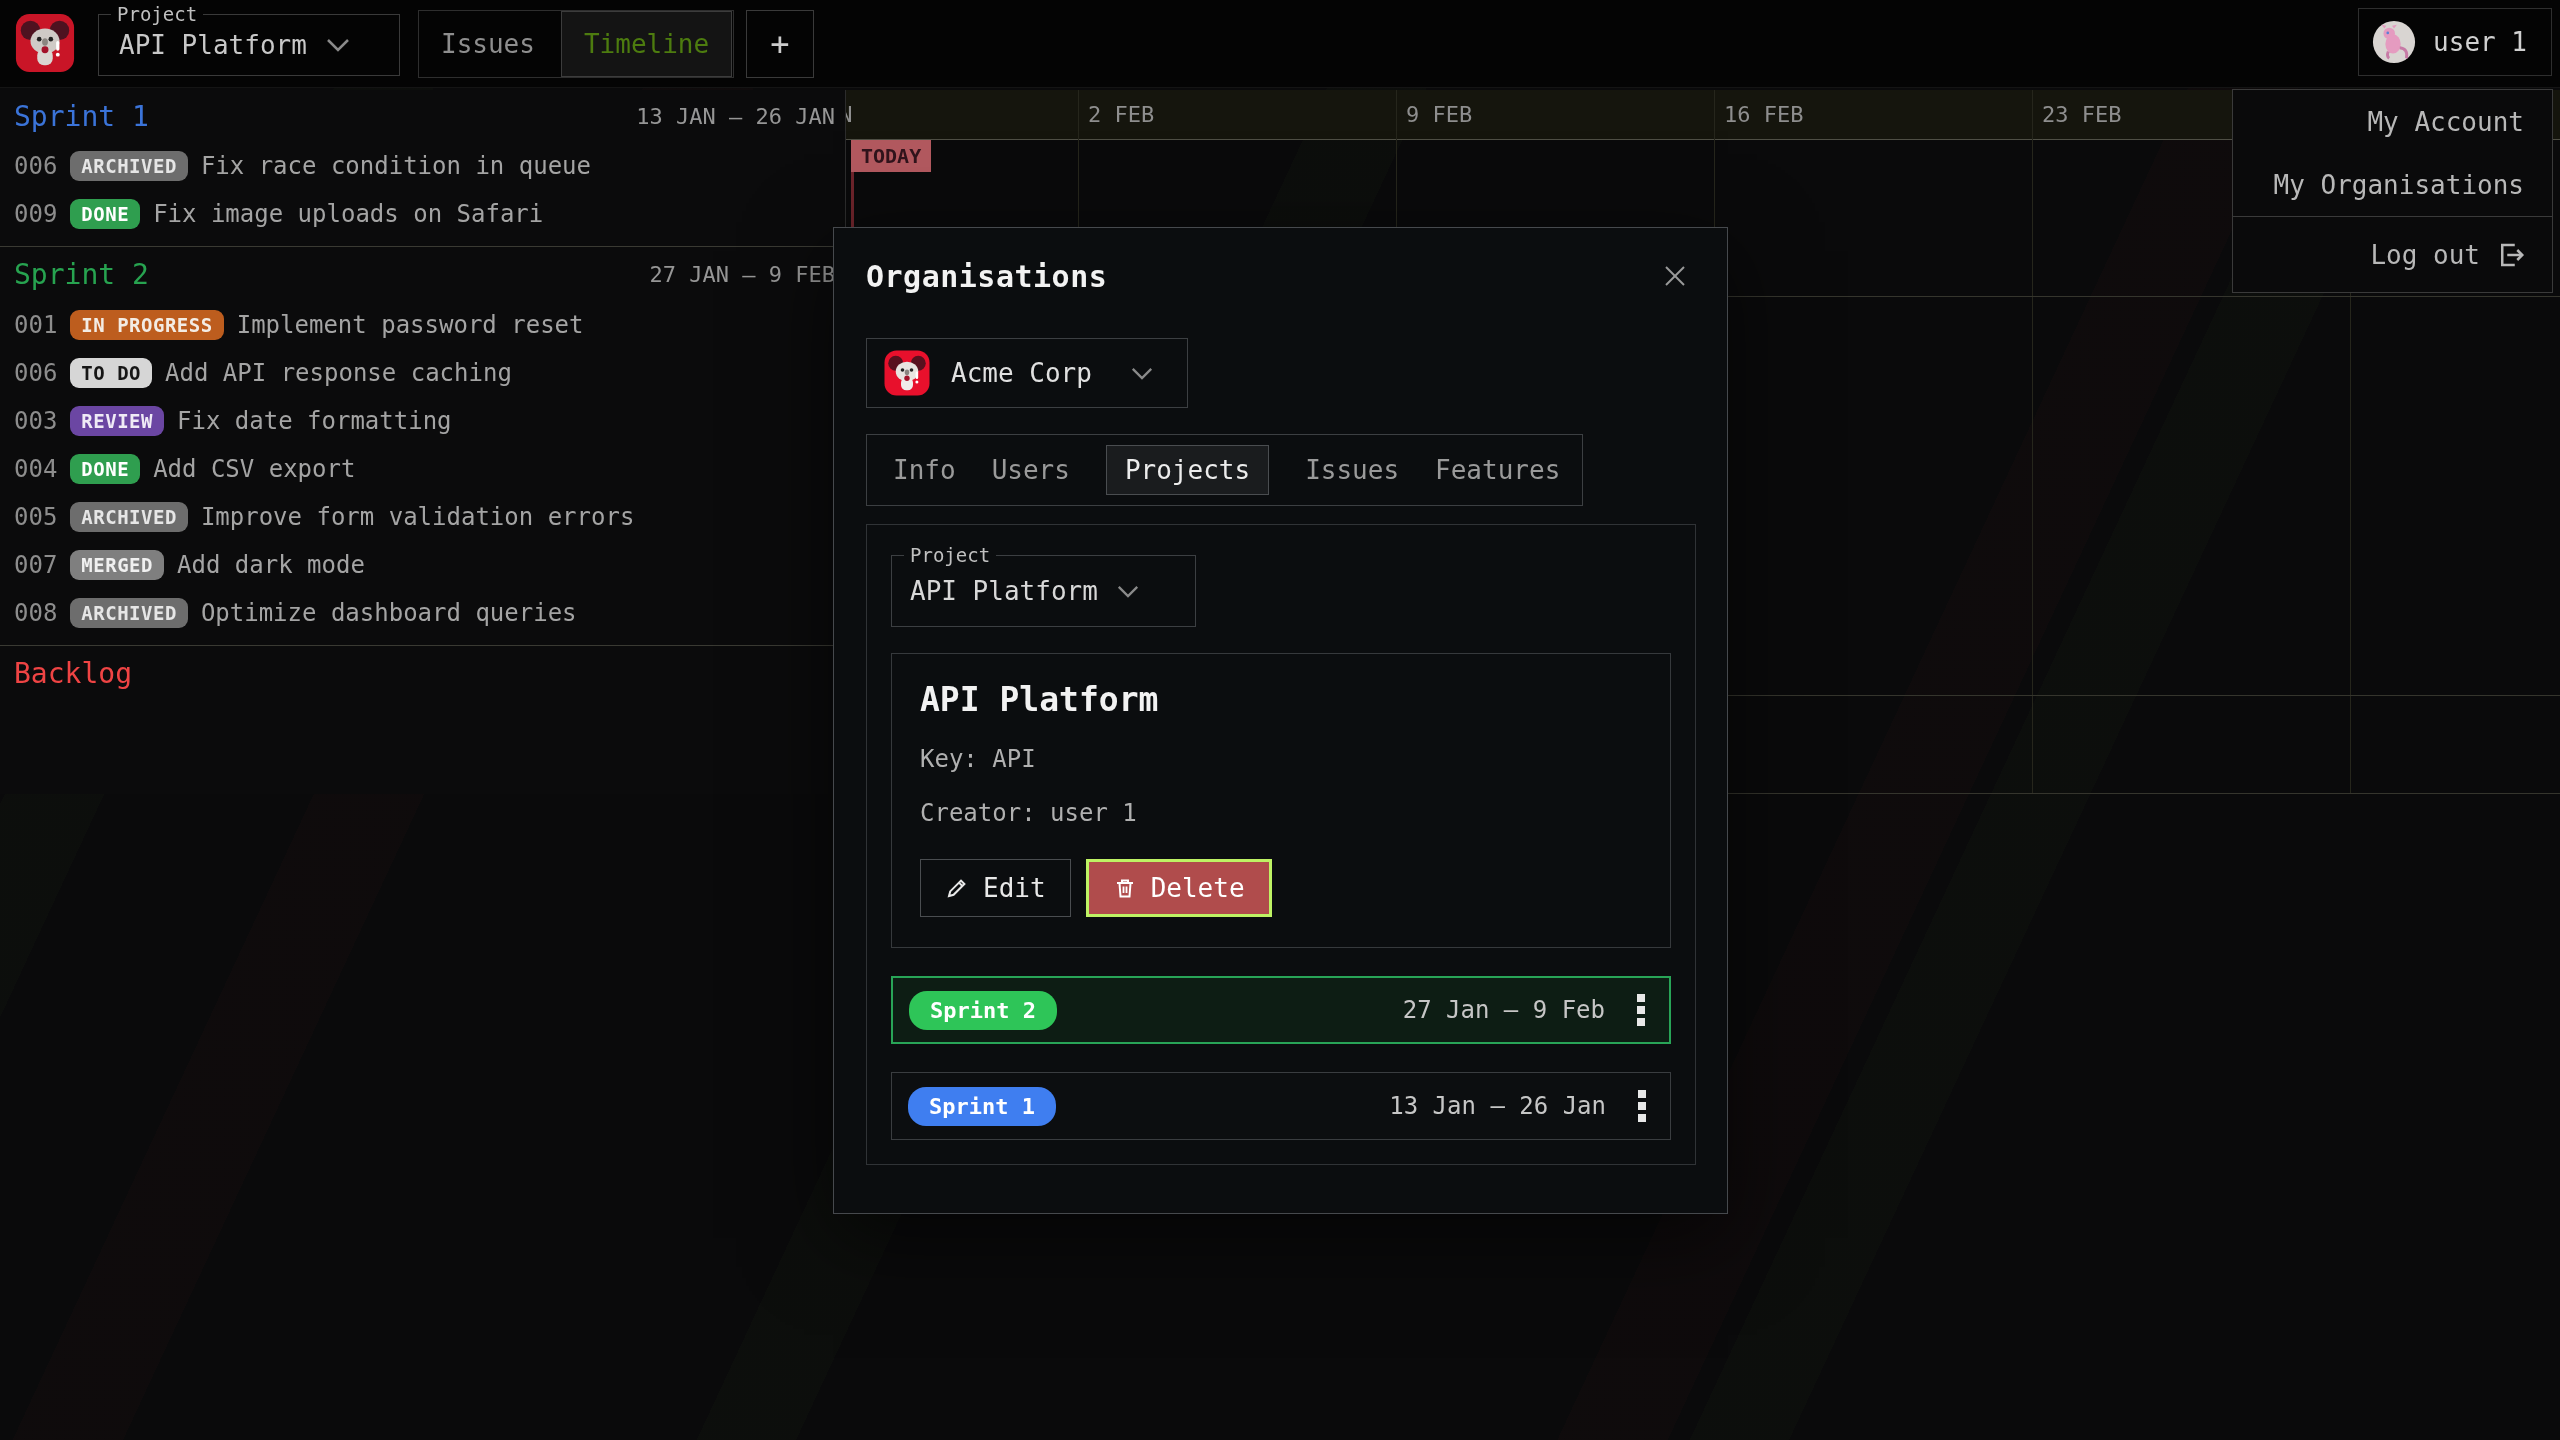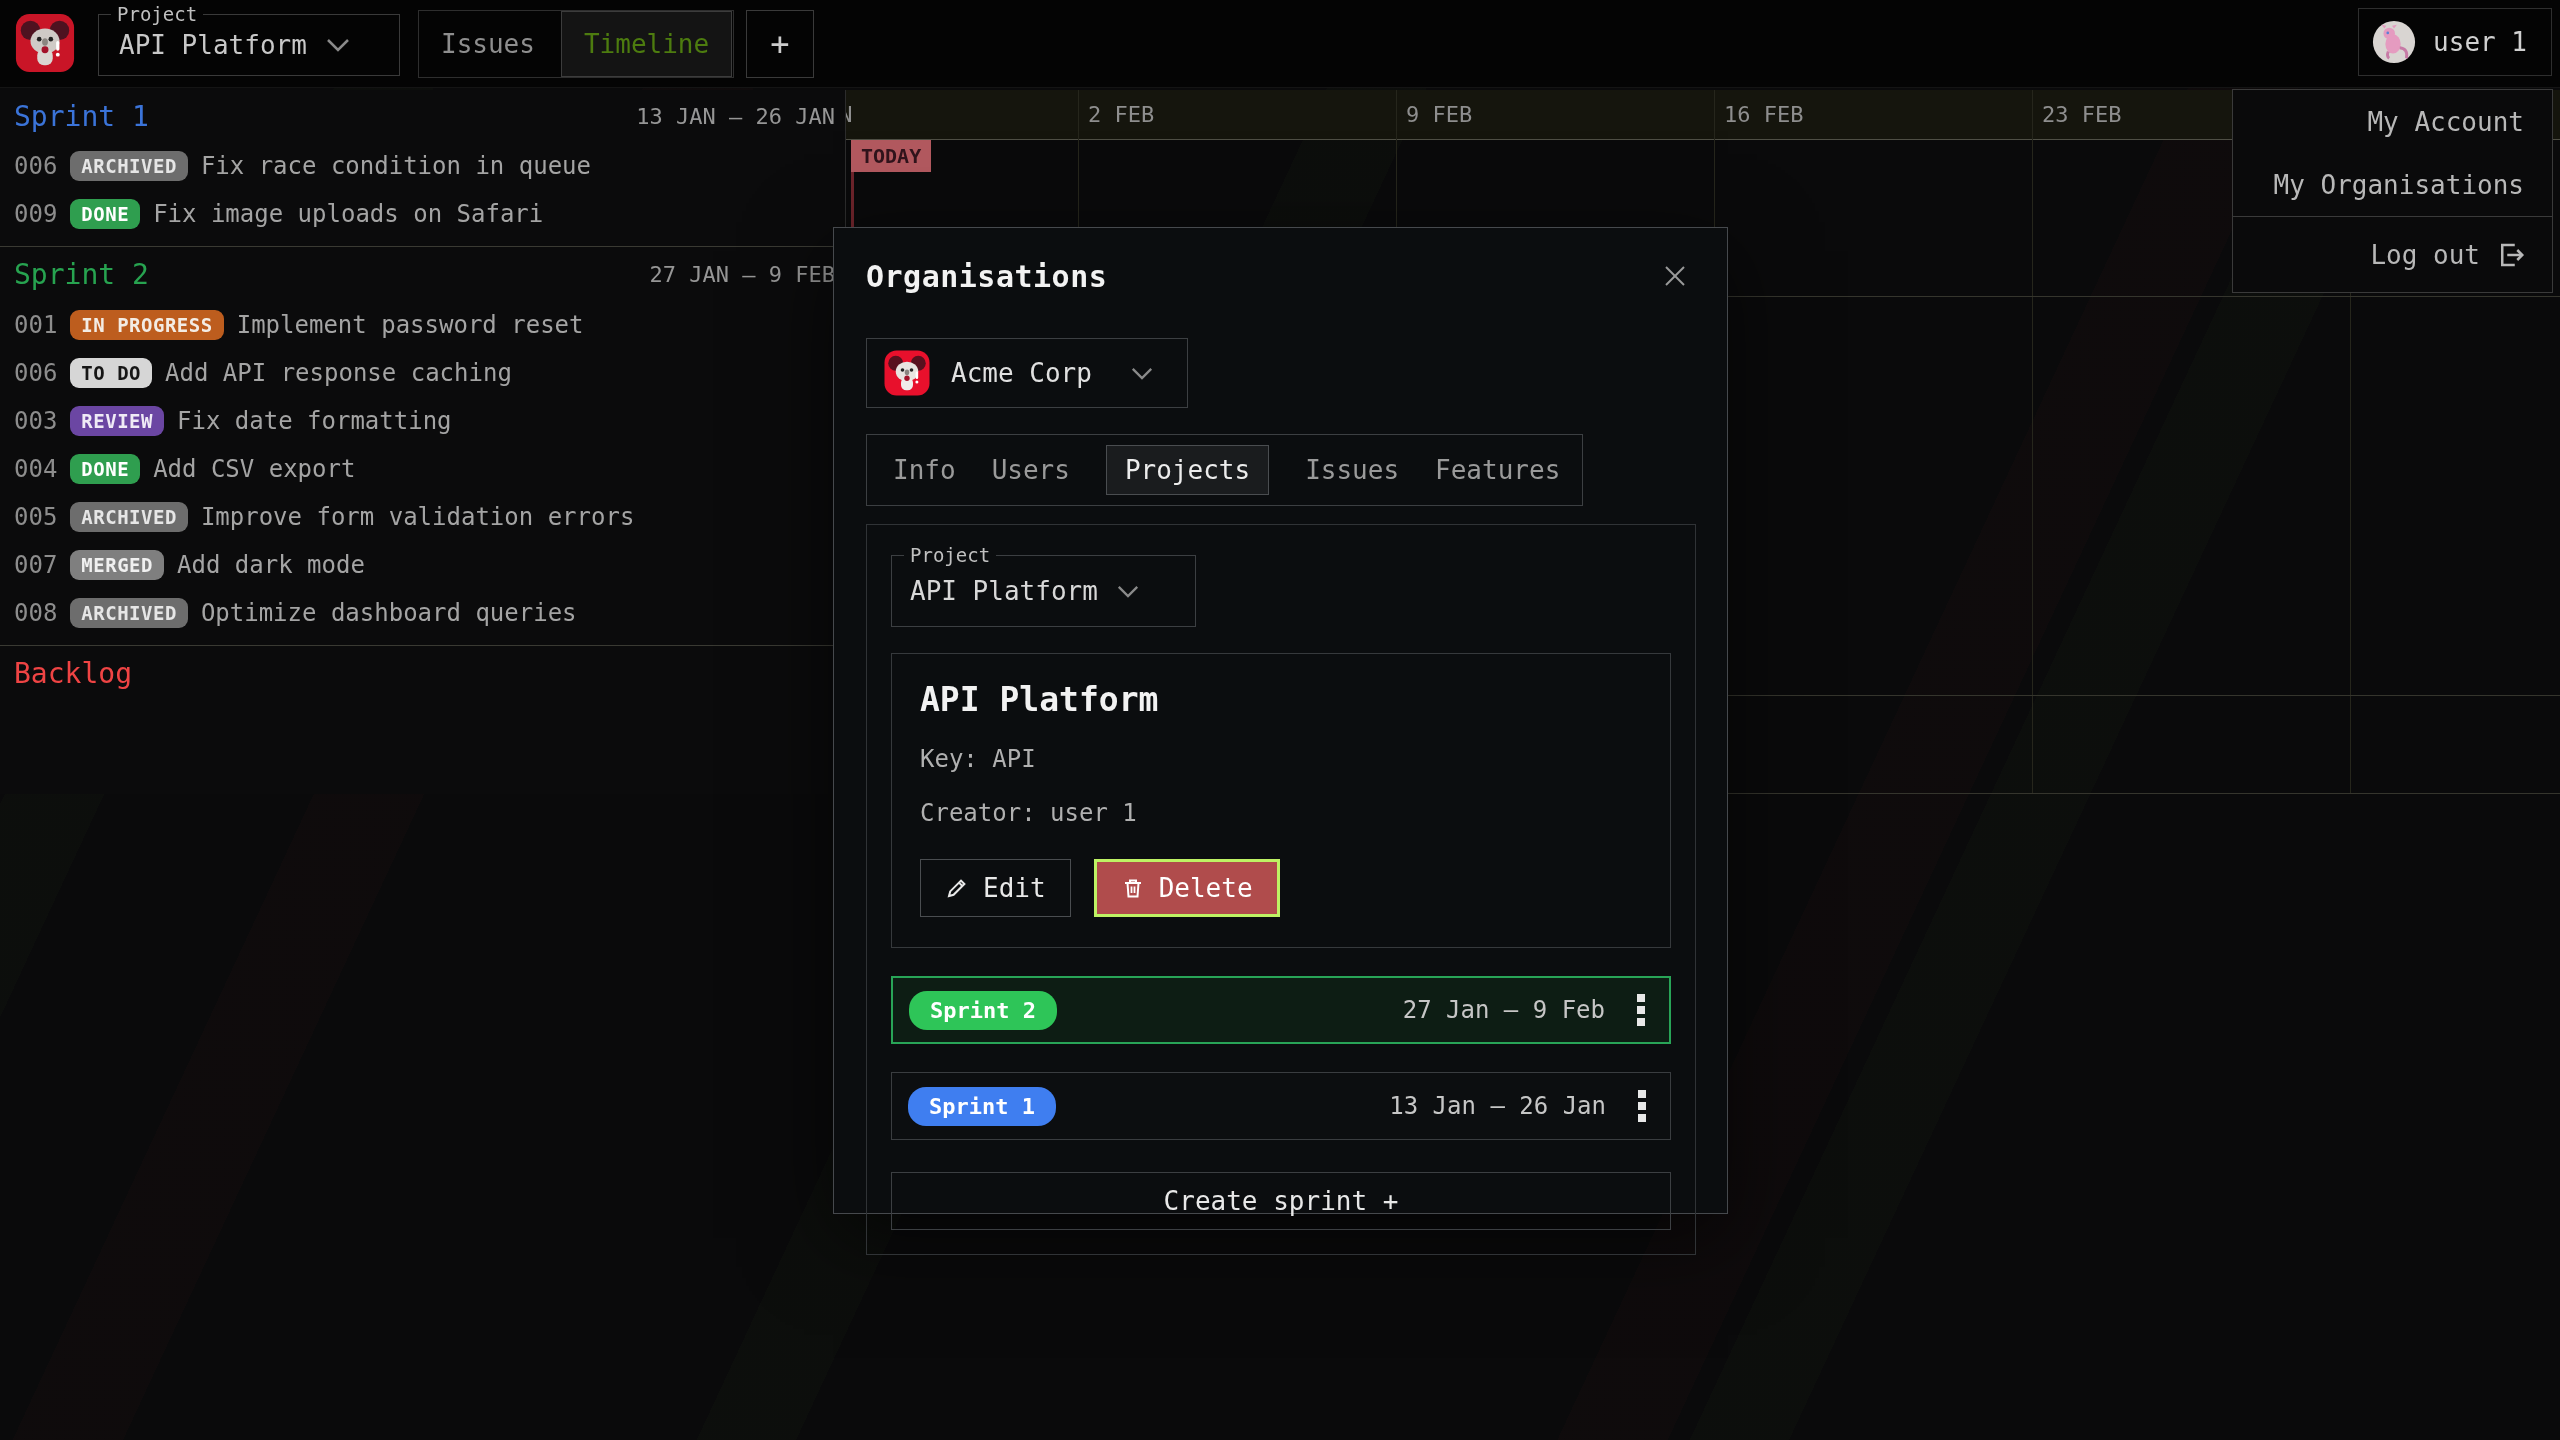--- a/index.html
+++ b/index.html
@@ -78,21 +78,21 @@
   .modal-tabs{margin-top:26px;width:717px;height:72px;border:1px solid #3c3f42;display:flex;align-items:center;gap:36px;padding:0 26px;}
   .m-tab{font-size:26px;color:#9a9a9a;}
   .m-tab-active{border:1px solid #4a4d50;background:#1a1c1e;color:#ececec;padding:9px 18px;font-size:26px;}
   .modal-panel{margin-top:18px;width:830px;border:1px solid #303336;padding:16px 24px 24px 24px;}
   .proj-fieldbox{position:relative;margin-top:14px;width:305px;height:72px;border:1px solid #3c3f42;display:flex;align-items:center;padding:0 18px;}
   .proj-fieldbox .fieldbox-label{background:#0b0d0f;}
   .proj-fieldbox .fieldvalue{font-size:26px;color:#d8d8d8;}
   .proj-card{margin-top:26px;border:1px solid #36393c;padding:26px 28px 30px 28px;}
   .card-title{font-size:33px;font-weight:bold;color:#f2f2f2;}
   .card-line{font-size:24px;color:#b0b0b0;margin-top:26px;}
-  .card-actions{margin-top:32px;display:flex;gap:23px;}
+  .card-actions{margin-top:32px;display:flex;gap:15px;}
   .btn{height:58px;display:flex;align-items:center;gap:14px;font-size:26px;padding:0 24px;}
   .btn-edit{border:1px solid #4a4d50;color:#e8e8e8;background:transparent;}
   .btn-delete{background:#b04c4c;color:#ffffff;border:3px solid #bef264;}
   .sprint-row{margin-top:28px;height:68px;display:flex;align-items:center;padding:0 24px 0 16px;}
   .sr-green{border:2px solid #28a457;background:#0d1d14;}
   .sr-gray{border:1px solid #3a3d40;background:#0c0e10;}
   .sprint-pill{font-size:22px;font-weight:bold;color:#ffffff;padding:7px 21px;border-radius:18px;}
   .sp-green{background:#2ec558;}
   .sp-blue{background:#3f7ef0;}
   .sprint-date{margin-left:auto;font-size:24px;color:#c6c6c6;}
@@ -342,17 +342,16 @@
       <div class="sprint-row sr-gray">
         <span class="sprint-pill sp-blue">Sprint 1</span>
         <span class="sprint-date">13 Jan – 26 Jan</span>
         <div class="kebab">
             <span></span>
             <span></span>
             <span></span>
           </div>
       </div>
 
-      <div class="create-sprint">Create sprint +</div>
     </div>
   </div>
 
 </div>
 
 </body></html>

